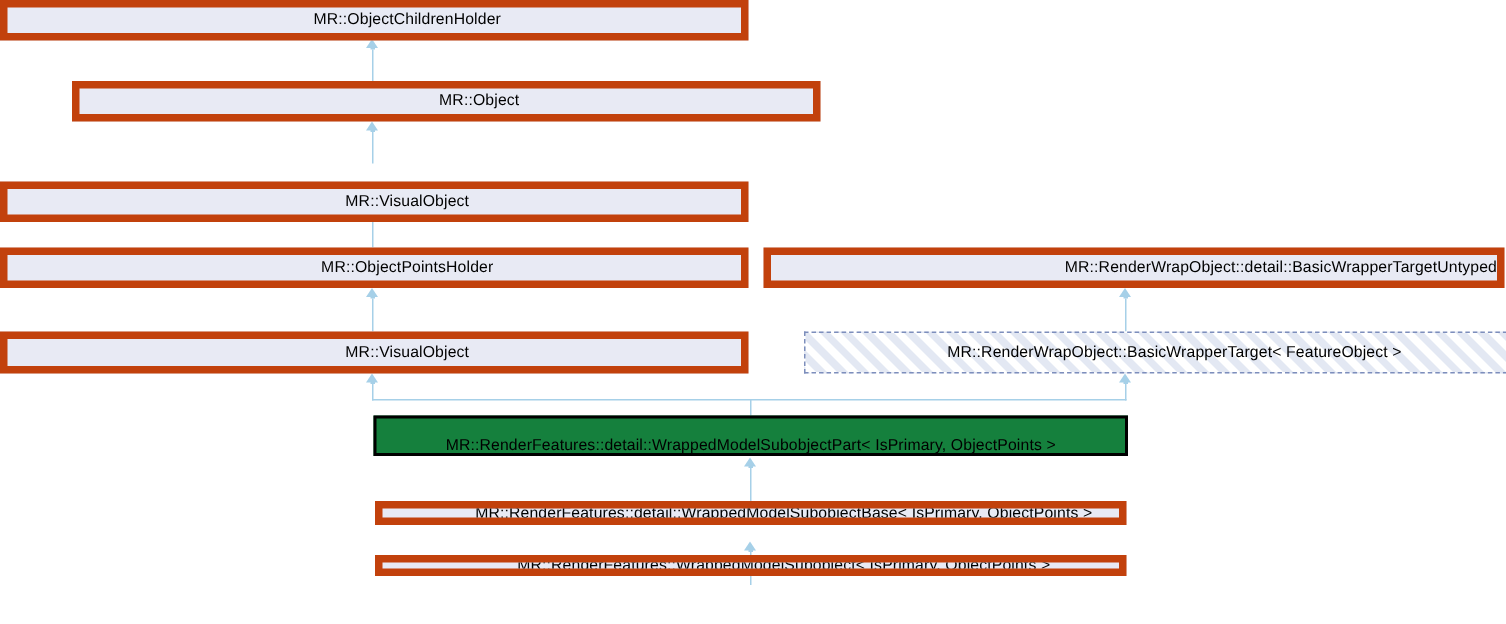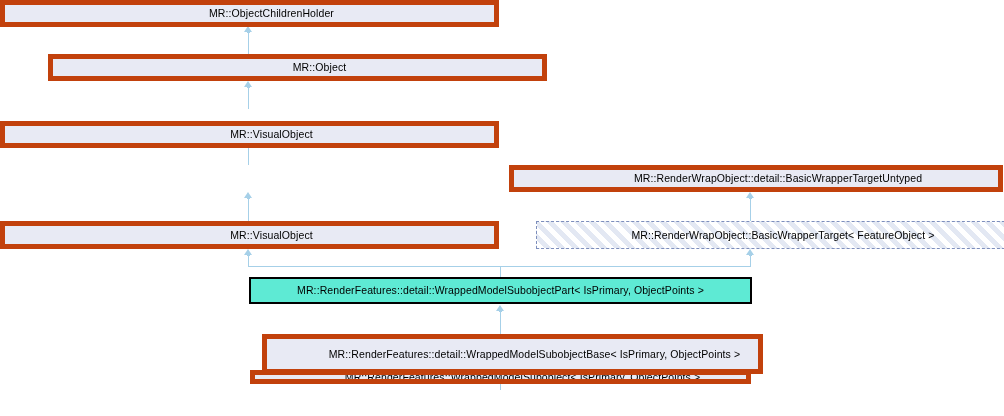--- a/index.html
+++ b/index.html
@@ -28,23 +28,24 @@
     color:#000000;
     white-space:nowrap;
     overflow:hidden;
   }
   .node.normal{
     background:#e8eaf4;
     border:5px solid #c2410c;
     padding-left:44px;
   }
   .node.current{
-    background:#5eead4;
+    background:#15803d;
     border:2px solid #000000;
     font-size:10.5px;
+    align-items:flex-end;
   }
   .node.abstract{
     background:
       repeating-linear-gradient(
         45deg,
         #ffffff 0px, #ffffff 5px,
         #e3e8f3 5px, #e3e8f3 10px
       );
     border:1px dashed #7d8ebc;
   }
@@ -125,38 +126,41 @@
   </div>
 
   <div class="node normal" style="left:0px; top:54px; width:499px; height:27px;margin-left:48px;">
     <span class="lbl">MR::Object</span>
   </div>
 
   <div class="node normal" style="left:0px; top:109px; width:499px; height:27px;margin-top:12px;">
     <span class="lbl">MR::VisualObject</span>
   </div>
 
+  <div class="node normal" style="left:0px; top:165px; width:499px; height:27px;">
+    <span class="lbl">MR::ObjectPointsHolder</span>
+  </div>
 
-  <div class="node normal" style="left:509px; top:165px; width:494px; height:27px;">
+  <div class="node normal" style="left:509px; top:165px; width:494px; height:27px;justify-content:flex-end;">
     <span class="lbl">MR::RenderWrapObject::detail::BasicWrapperTargetUntyped</span>
   </div>
 
   <div class="node normal" style="left:0px; top:221px; width:499px; height:28px;">
     <span class="lbl">MR::VisualObject</span>
   </div>
 
   <div class="node abstract" style="left:536px; top:221px; width:494px; height:28px;">
     <span class="lbl">MR::RenderWrapObject::BasicWrapperTarget&lt; FeatureObject &gt;</span>
   </div>
 
   <div class="node current" style="left:249px; top:277px; width:503px; height:27px;">
     <span class="lbl">MR::RenderFeatures::detail::WrappedModelSubobjectPart&lt; IsPrimary, ObjectPoints &gt;</span>
   </div>
 
-  <div class="node normal" style="left:262px; top:334px; width:501px; height:40px;">
+  <div class="node normal" style="left:250px; top:334px; width:501px; height:16px;">
     <span class="lbl">MR::RenderFeatures::detail::WrappedModelSubobjectBase&lt; IsPrimary, ObjectPoints &gt;</span>
   </div>
 
   <div class="node normal" style="left:250px; top:370px; width:501px; height:14px;">
     <span class="lbl">MR::RenderFeatures::WrappedModelSubobject&lt; IsPrimary, ObjectPoints &gt;</span>
   </div>
 
 </div>
 
 </body></html>

